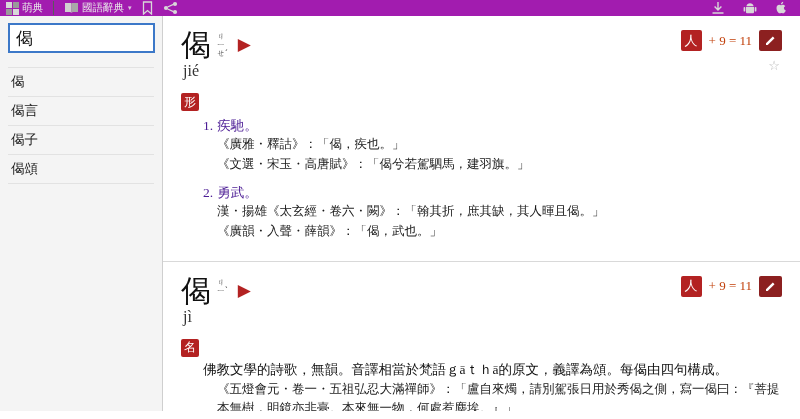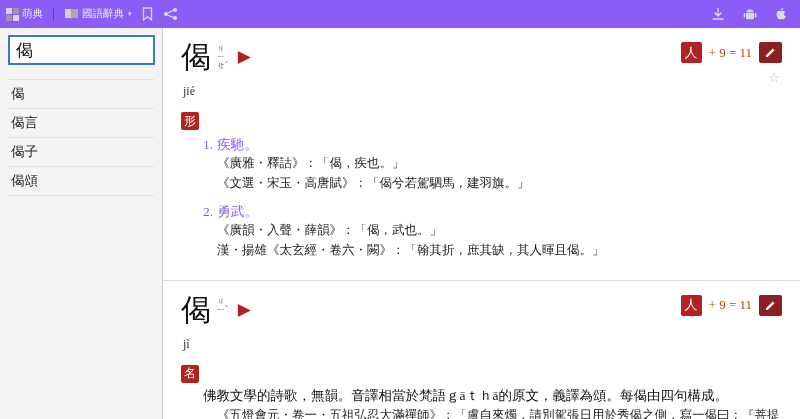--- a/index.html
+++ b/index.html
@@ -5,22 +5,22 @@
   * { box-sizing: border-box; }
   html, body { margin:0; padding:0; }
   body {
     width: 800px; height: 419px;
     font-family: "Liberation Sans", sans-serif;
     background: #ffffff;
     overflow: hidden;
   }
   
   .toolbar {
-    height: 28px;
-    background: #8b5cf6;
+    height: 16px;
+    background: #a21caf;
     display: flex;
     align-items: center;
     padding: 0 6px;
     color: #e8e8e8;
     font-size: 11px;
     gap: 42px;
   }
   .tb-left { display: flex; align-items: center; gap: 10px; }
   .tb-right { margin-left: auto; display: flex; align-items: center; gap: 18px; padding-right: 6px;}
   .tb-item { display: flex; align-items: center; gap: 3px; cursor: default; }
@@ -99,23 +99,23 @@
   }
   .play-btn {
     color: #b32222;
     font-size: 17px;
     line-height: 1;
     margin-top: 6px;
     cursor: pointer;
   }
   .pinyin {
     font-family: "Liberation Serif", serif;
-    font-size: 12px;
+    font-size: 16px;
     color: #333;
-    margin: 12px 0 0 2px;
+    margin: 2px 0 0 2px;
   }
   .head-right {
     margin-left: auto;
     display: flex;
     align-items: center;
     gap: 7px;
   }
   .radical-badge {
     background: #b32222;
     color: #fff;
@@ -156,21 +156,21 @@
     width: 18px; height: 18px;
     display: flex; align-items: center; justify-content: center;
     border-radius: 2px;
     flex: 0 0 auto;
   }
   .senses { margin: 6px 0 0 0; padding: 0 0 0 0; list-style: none; }
   .sense { margin: 0 0 10px 22px; }
   .sense-line {
     font-family: "Liberation Serif", serif;
     font-size: 13.5px;
-    color: #8b5cf6;
+    color: #4c1d95;
     line-height: 1.35;
   }
   .sense-num { margin-right: 4px; }
   .quote {
     font-family: "Liberation Serif", serif;
     font-size: 12.5px;
     color: #1a1a1a;
     line-height: 1.55;
     margin-left: 14px;
   }
@@ -308,22 +308,22 @@
           <div class="sense-line">
             <span class="sense-num">1.</span><span>疾馳。</span>
           </div>
           <div class="quote">《廣雅・釋詁》：「偈，疾也。」</div>
           <div class="quote">《文選・宋玉・高唐賦》：「偈兮若駕駟馬，建羽旗。」</div>
         </li>
         <li class="sense">
           <div class="sense-line">
             <span class="sense-num">2.</span><span>勇武。</span>
           </div>
+          <div class="quote">漢・揚雄《太玄經・卷六・闕》：「翰其折，庶其缺，其人暉且偈。」</div>
           <div class="quote">《廣韻・入聲・薛韻》：「偈，武也。」</div>
-          <div class="quote">漢・揚雄《太玄經・卷六・闕》：「翰其折，庶其缺，其人暉且偈。」</div>
         </li>
       </ul>
     </div>
 
     <div class="entry">
       <div class="entry-head">
         <span class="headword">偈</span>
         <span class="bopomofo">ㄐ
 ㄧˋ</span>
         <span class="play-btn">▶</span>

